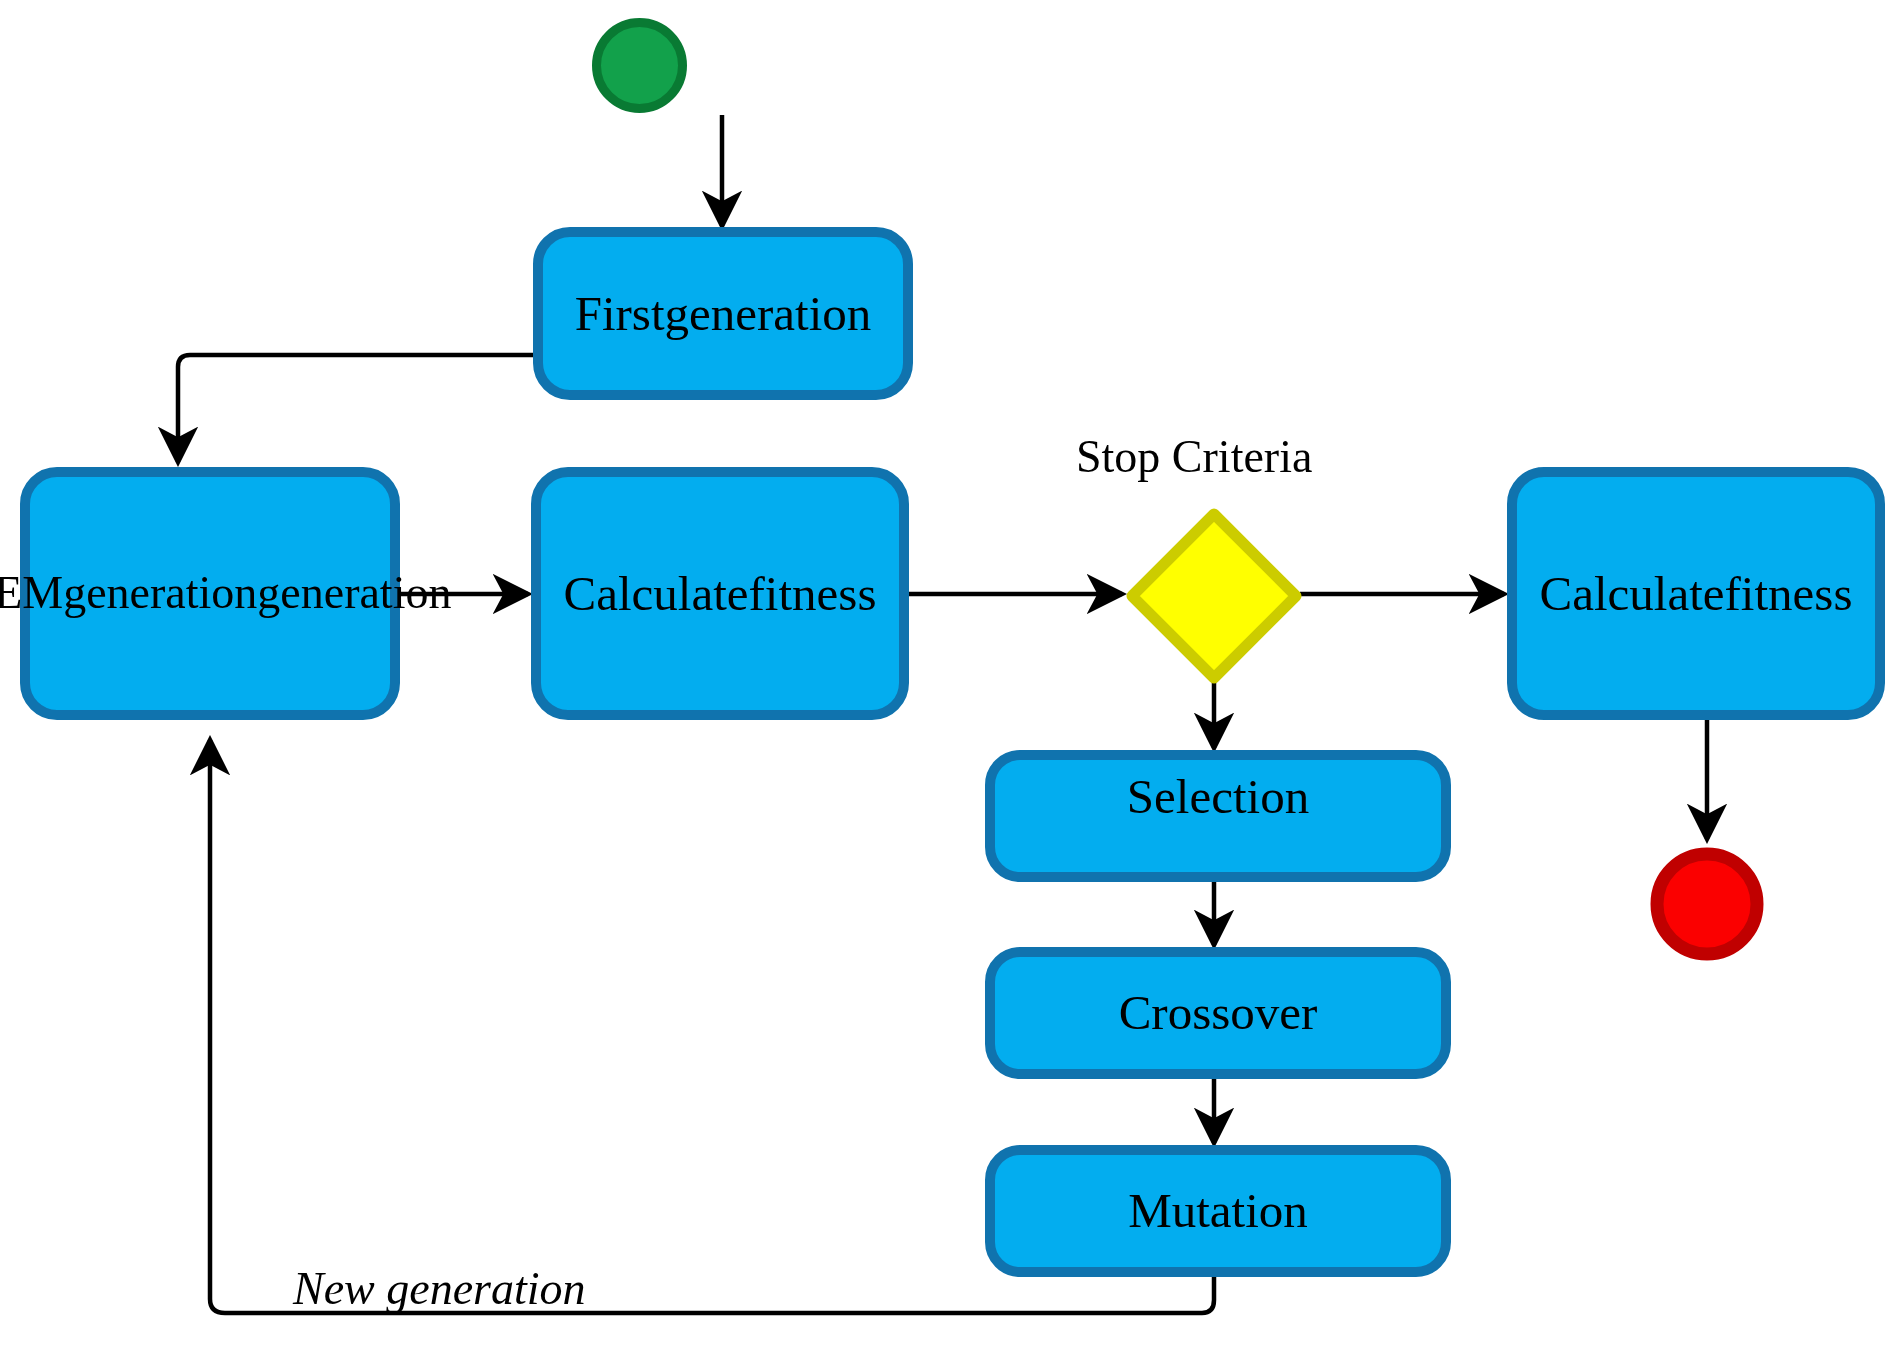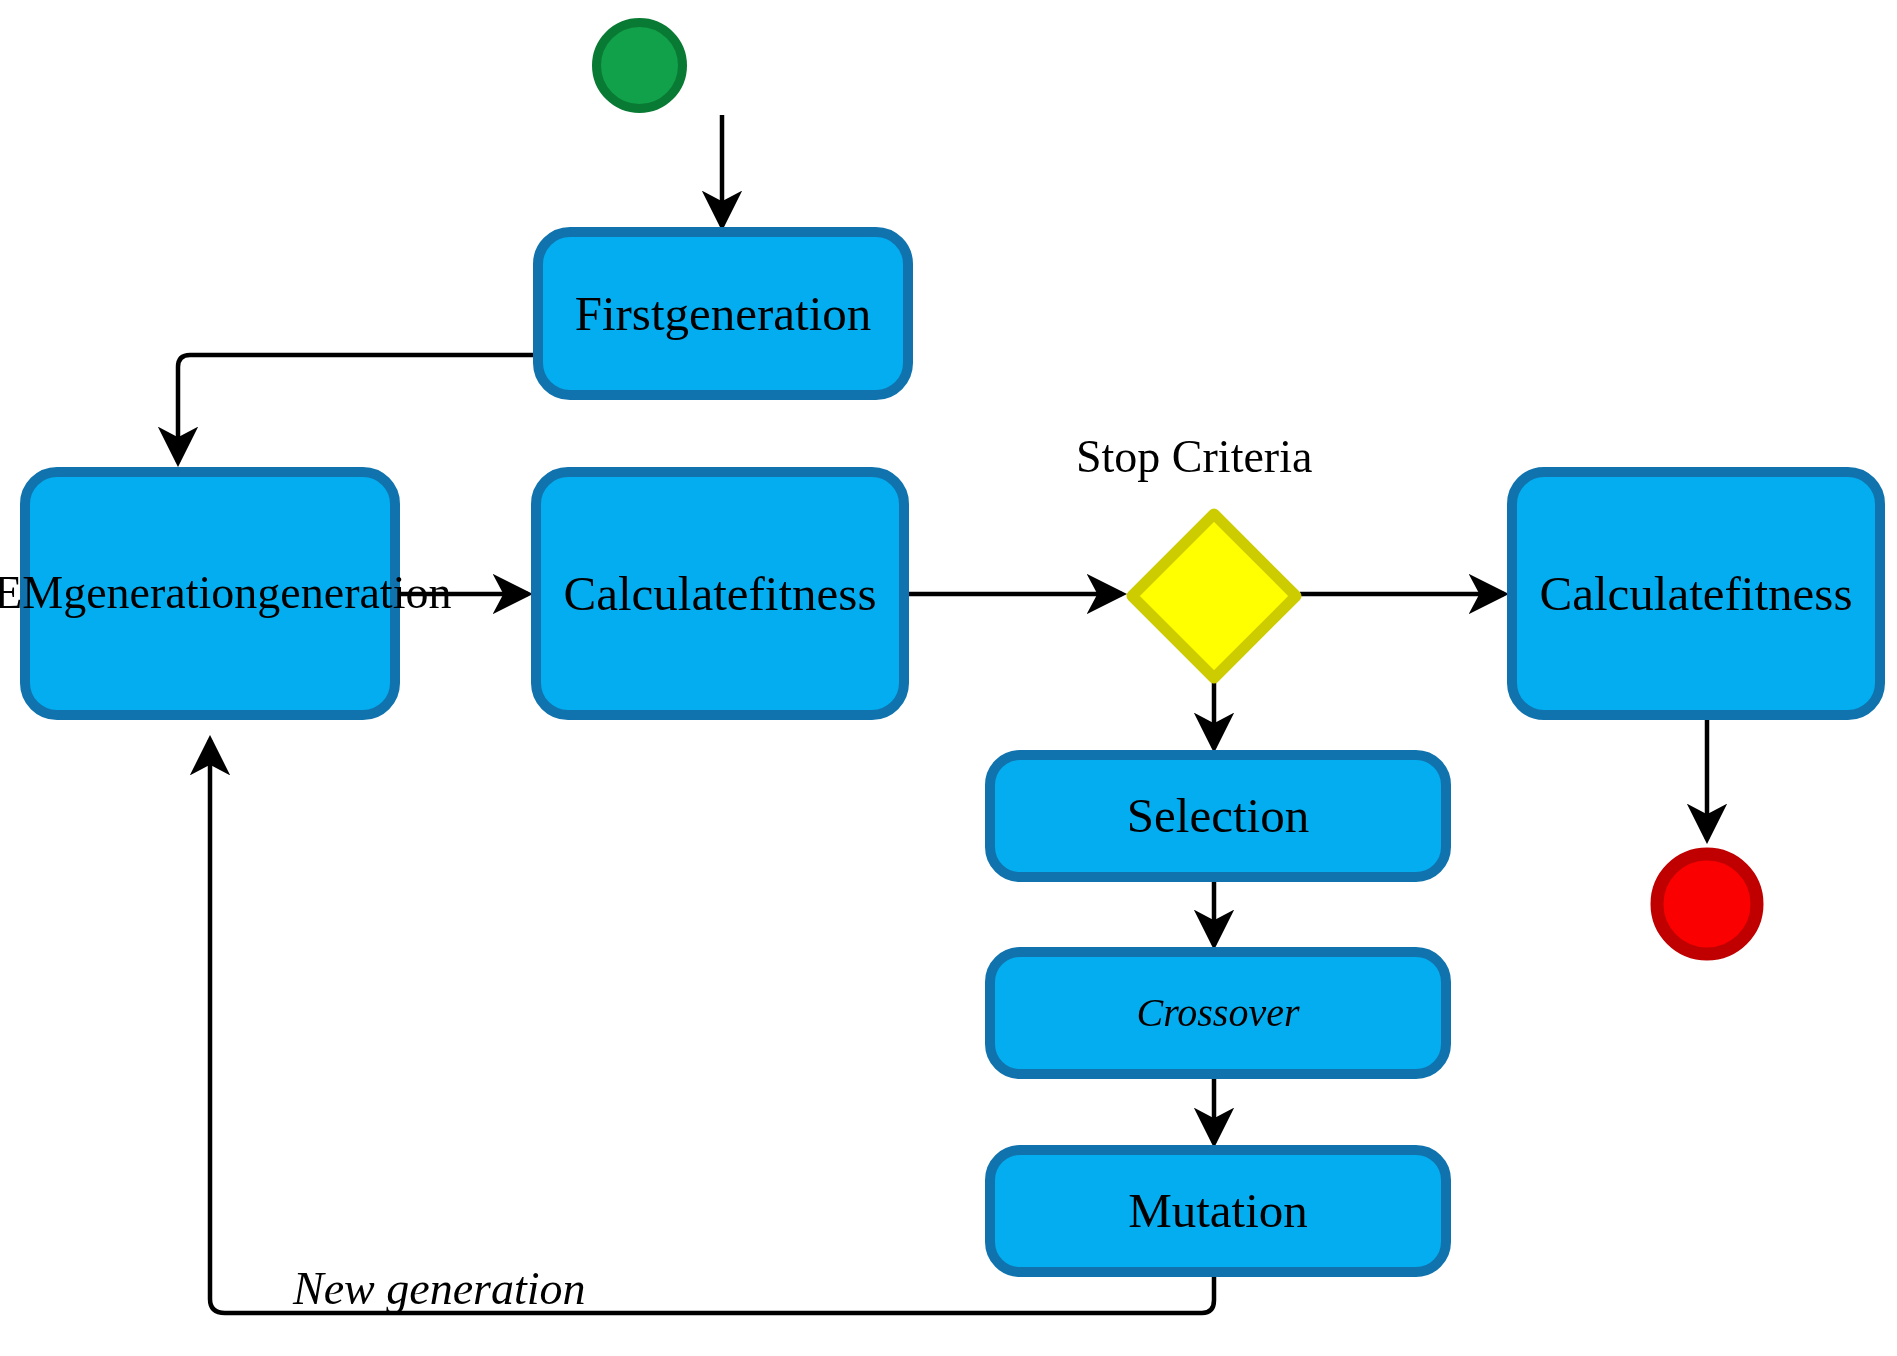--- a/index.html
+++ b/index.html
@@ -111,25 +111,25 @@
   <div class="node-label" style="left:536px; top:472px; width:368px; height:243px; font-size:49px;">
     <span>Calculate</span>
     <span>fitness</span>
   </div>
 
   <div class="node-label" style="left:1512px; top:472px; width:368px; height:243px; font-size:49px;">
     <span>Calculate</span>
     <span>fitness</span>
   </div>
 
-  <div class="node-label" style="left:990px; top:755px; width:456px; height:122px; font-size:49px;">
+  <div class="node-label" style="left:990px; top:736px; width:456px; height:122px; font-size:49px;">
     <span>Selection</span>
   </div>
 
-  <div class="node-label" style="left:990px; top:952px; width:456px; height:122px; font-size:40px;font-style:italic;">
+  <div class="node-label" style="left:990px; top:952px; width:456px; height:122px; font-size:49px;">
     <span>Crossover</span>
   </div>
 
   <div class="node-label" style="left:990px; top:1150px; width:456px; height:122px; font-size:49px;justify-content:center;">
     <span>Mutation</span>
   </div>
 
   <div class="free-label" style="left:1064px; top:430px; font-size:46px;margin-left:12px;">Stop Criteria</div>
 
   <div class="free-label" style="left:293px; top:1262px; font-size:46px;font-style:italic;">New generation</div>

